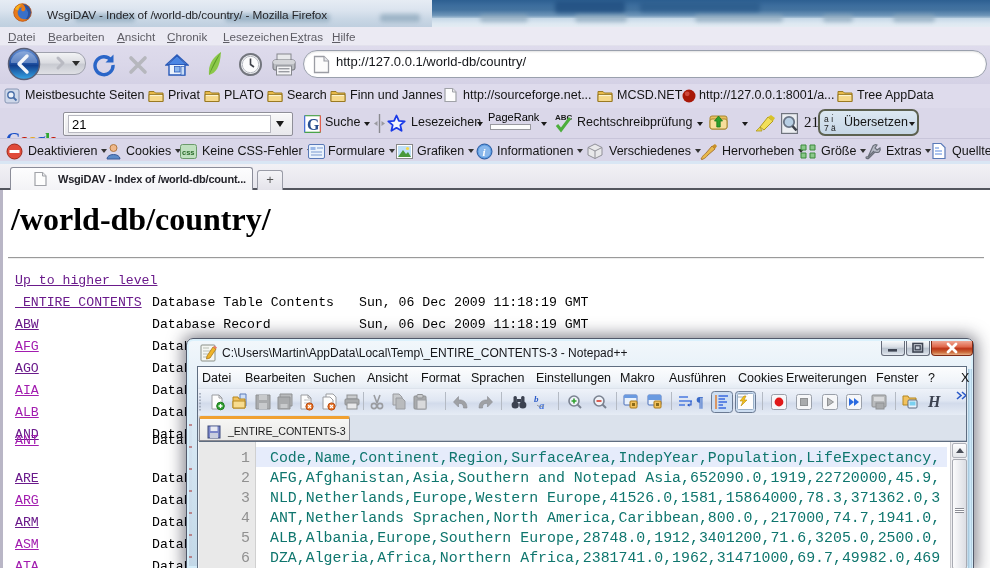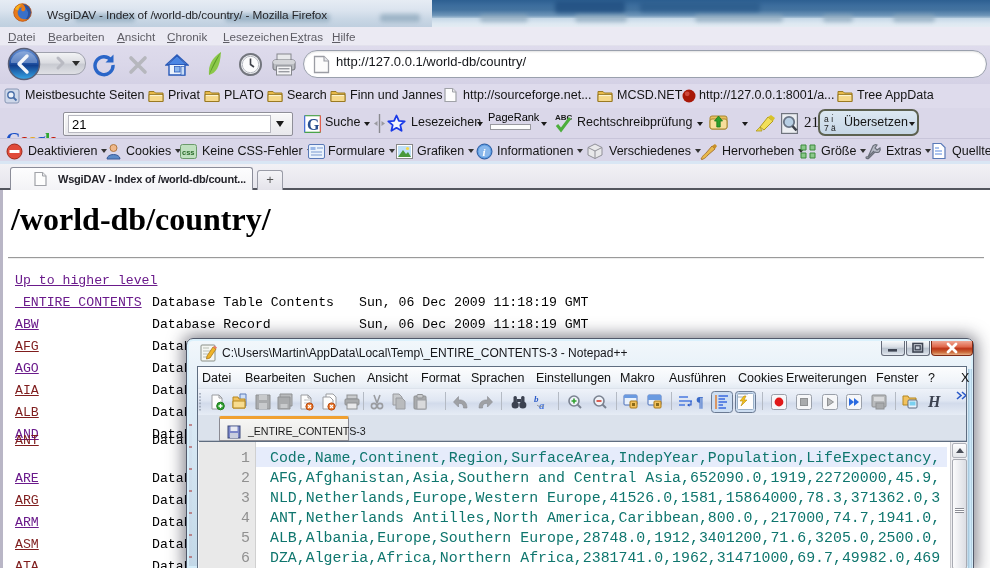--- a/index.html
+++ b/index.html
@@ -42,21 +42,21 @@
   border:1px solid #8b8d99;border-bottom:none;border-radius:3px 3px 0 0;position:absolute;}
 #tab1 span{position:absolute;left:47px;top:5px;font-size:11px;letter-spacing:-0.2px;font-weight:bold;color:#23232a;white-space:nowrap;}
 #tabplus{left:257px;top:6px;width:26px;height:20px;background:linear-gradient(180deg,#f4f4f7,#e4e3ea);
   border:1px solid #9a9ca7;border-bottom:none;border-radius:3px 3px 0 0;position:absolute;
   font-size:13px;color:#555;text-align:center;line-height:18px;}
 
 #content{left:0;top:190px;width:990px;height:378px;background:#fff;
   border-left:3px solid #b9b6c6;}
 #hr1{left:8px;top:257px;width:976px;height:2px;border-top:1px solid #9a9a9a;border-bottom:1px solid #eee;}
 .mono{font-family:"Liberation Mono",monospace;font-size:13.2px;white-space:pre;}
-.lk-b{color:#7f1d1d;text-decoration:underline;}
+.lk-b{color:#a21caf;text-decoration:underline;}
 .lk-p{color:#6a1a8b;text-decoration:underline;}
 .row{position:absolute;left:15px;height:22px;}
 .c2{position:absolute;left:137px;top:0;color:#000;}
 .c3{position:absolute;left:344px;top:0;color:#000;}
 
 #npp{left:186px;top:338px;width:788px;height:231px;border-radius:7px 7px 0 0;
   background:linear-gradient(180deg,#f2f7fb 0%,#dcebf6 30%,#c2d8e8 100%);
   border:1px solid #52596a;
   box-shadow:0 0 16px 3px rgba(30,30,45,0.55), inset 0 0 0 2px rgba(215,240,252,0.85);}
 #npp-title{left:35px;top:7px;font-size:12px;color:#15161a;white-space:nowrap;text-align:right;}
@@ -69,22 +69,22 @@
 #npp-client{left:10px;top:27px;width:770px;height:204px;border:1px solid #5f6d80;
   background:#f2f5f9;}
 #npp-menu{left:0;top:0;width:768px;height:22px;
   background:linear-gradient(180deg,#fcfdfe 0%,#f0f4f9 70%,#e4ebf3 100%);
   border-bottom:1px solid #dde3ec;}
 .nm{position:absolute;top:4px;font-size:12.5px;color:#111;}
 #npp-tools{left:0;top:22px;width:768px;height:26px;
   background:linear-gradient(180deg,#eef2f9 0%,#dfe6f2 45%,#d2dbeb 55%,#e6ecf5 100%);}
 #npp-tabrow{left:0;top:48px;width:768px;height:26px;background:#dbe2ec;
   border-bottom:1px solid #b8c0cc;}
-#npp-tab{left:1px;top:1px;width:130px;height:25px;background:linear-gradient(180deg,#f6f6f4,#e9e9e7);
-  border:1px solid #8a8a92;border-top:3px solid #f0a030;border-radius:2px 2px 0 0;margin-left:20px;}
+#npp-tab{left:1px;top:1px;width:151px;height:25px;background:linear-gradient(180deg,#f6f6f4,#e9e9e7);
+  border:1px solid #8a8a92;border-top:3px solid #f0a030;border-radius:2px 2px 0 0;}
 #npp-tab span{position:absolute;left:28px;top:6px;font-size:10.7px;letter-spacing:-0.1px;color:#1a1a1a;white-space:nowrap;}
 #npp-edit{left:1px;top:74px;width:768px;height:127px;background:#fff;
   border-top:1px solid #5f6d80;}
 .lnum{left:0;width:51px;text-align:right;font-family:"Liberation Mono",monospace;
   font-size:14.9px;color:#909090;line-height:16px;}
 .eline{left:71px;font-family:"Liberation Mono",monospace;font-size:14.9px;color:#0f766e;
   line-height:16px;white-space:pre;}
 </style>
 </head>
 <body>
@@ -661,23 +661,23 @@
       <div class="abs" id="npp-edit">
         <div class="abs" style="left:0;top:0;width:57px;height:127px;background:#e9e9e9;border-right:1px solid #d0d0d0;"></div>
         <div class="abs" style="left:57px;top:5px;width:691px;height:20px;background:#e6ecfb;"></div>
         <div class="abs lnum" style="top:8px">1</div>
         <div class="abs lnum" style="top:28px">2</div>
         <div class="abs lnum" style="top:48px">3</div>
         <div class="abs lnum" style="top:68px">4</div>
         <div class="abs lnum" style="top:88px">5</div>
         <div class="abs lnum" style="top:108px">6</div>
         <div class="abs eline" style="top:8px">Code,Name,Continent,Region,SurfaceArea,IndepYear,Population,LifeExpectancy,</div>
-        <div class="abs eline" style="top:28px">AFG,Afghanistan,Asia,Southern and Central Asia,652090.0,1919,22720000,45.9,</div>
+        <div class="abs eline" style="top:28px">AFG,Afghanistan,Asia,Southern and Notepad Asia,652090.0,1919,22720000,45.9,</div>
         <div class="abs eline" style="top:48px">NLD,Netherlands,Europe,Western Europe,41526.0,1581,15864000,78.3,371362.0,3</div>
-        <div class="abs eline" style="top:68px">ANT,Netherlands Antilles,North America,Caribbean,800.0,,217000,74.7,1941.0,</div>
+        <div class="abs eline" style="top:68px">ANT,Netherlands Sprachen,North America,Caribbean,800.0,,217000,74.7,1941.0,</div>
         <div class="abs eline" style="top:88px">ALB,Albania,Europe,Southern Europe,28748.0,1912,3401200,71.6,3205.0,2500.0,</div>
         <div class="abs eline" style="top:108px">DZA,Algeria,Africa,Northern Africa,2381741.0,1962,31471000,69.7,49982.0,469</div>
 
         <div class="abs" style="left:751px;top:0;width:17px;height:127px;background:#efeff2;border-left:1px solid #c8c8cc;">
           <div class="abs" style="left:1px;top:1px;width:15px;height:15px;background:linear-gradient(180deg,#fdfdfe,#e4e6ea);border:1px solid #b0b2ba;border-radius:2px;">
             <div style="width:0;height:0;border-left:4px solid transparent;border-right:4px solid transparent;border-bottom:5px solid #4a4e58;margin:4px auto 0;"></div>
           </div>
           <div class="abs" style="left:1px;top:17px;width:15px;height:110px;background:linear-gradient(90deg,#fbfbfc,#dcdee4);border:1px solid #a8aab2;border-radius:2px;">
             <div style="margin:48px 2px 0;border-top:1px solid #8a8c94;border-bottom:1px solid #fff;height:2px;"></div>
             <div style="margin:0 2px;border-top:1px solid #8a8c94;border-bottom:1px solid #fff;height:2px;"></div>

